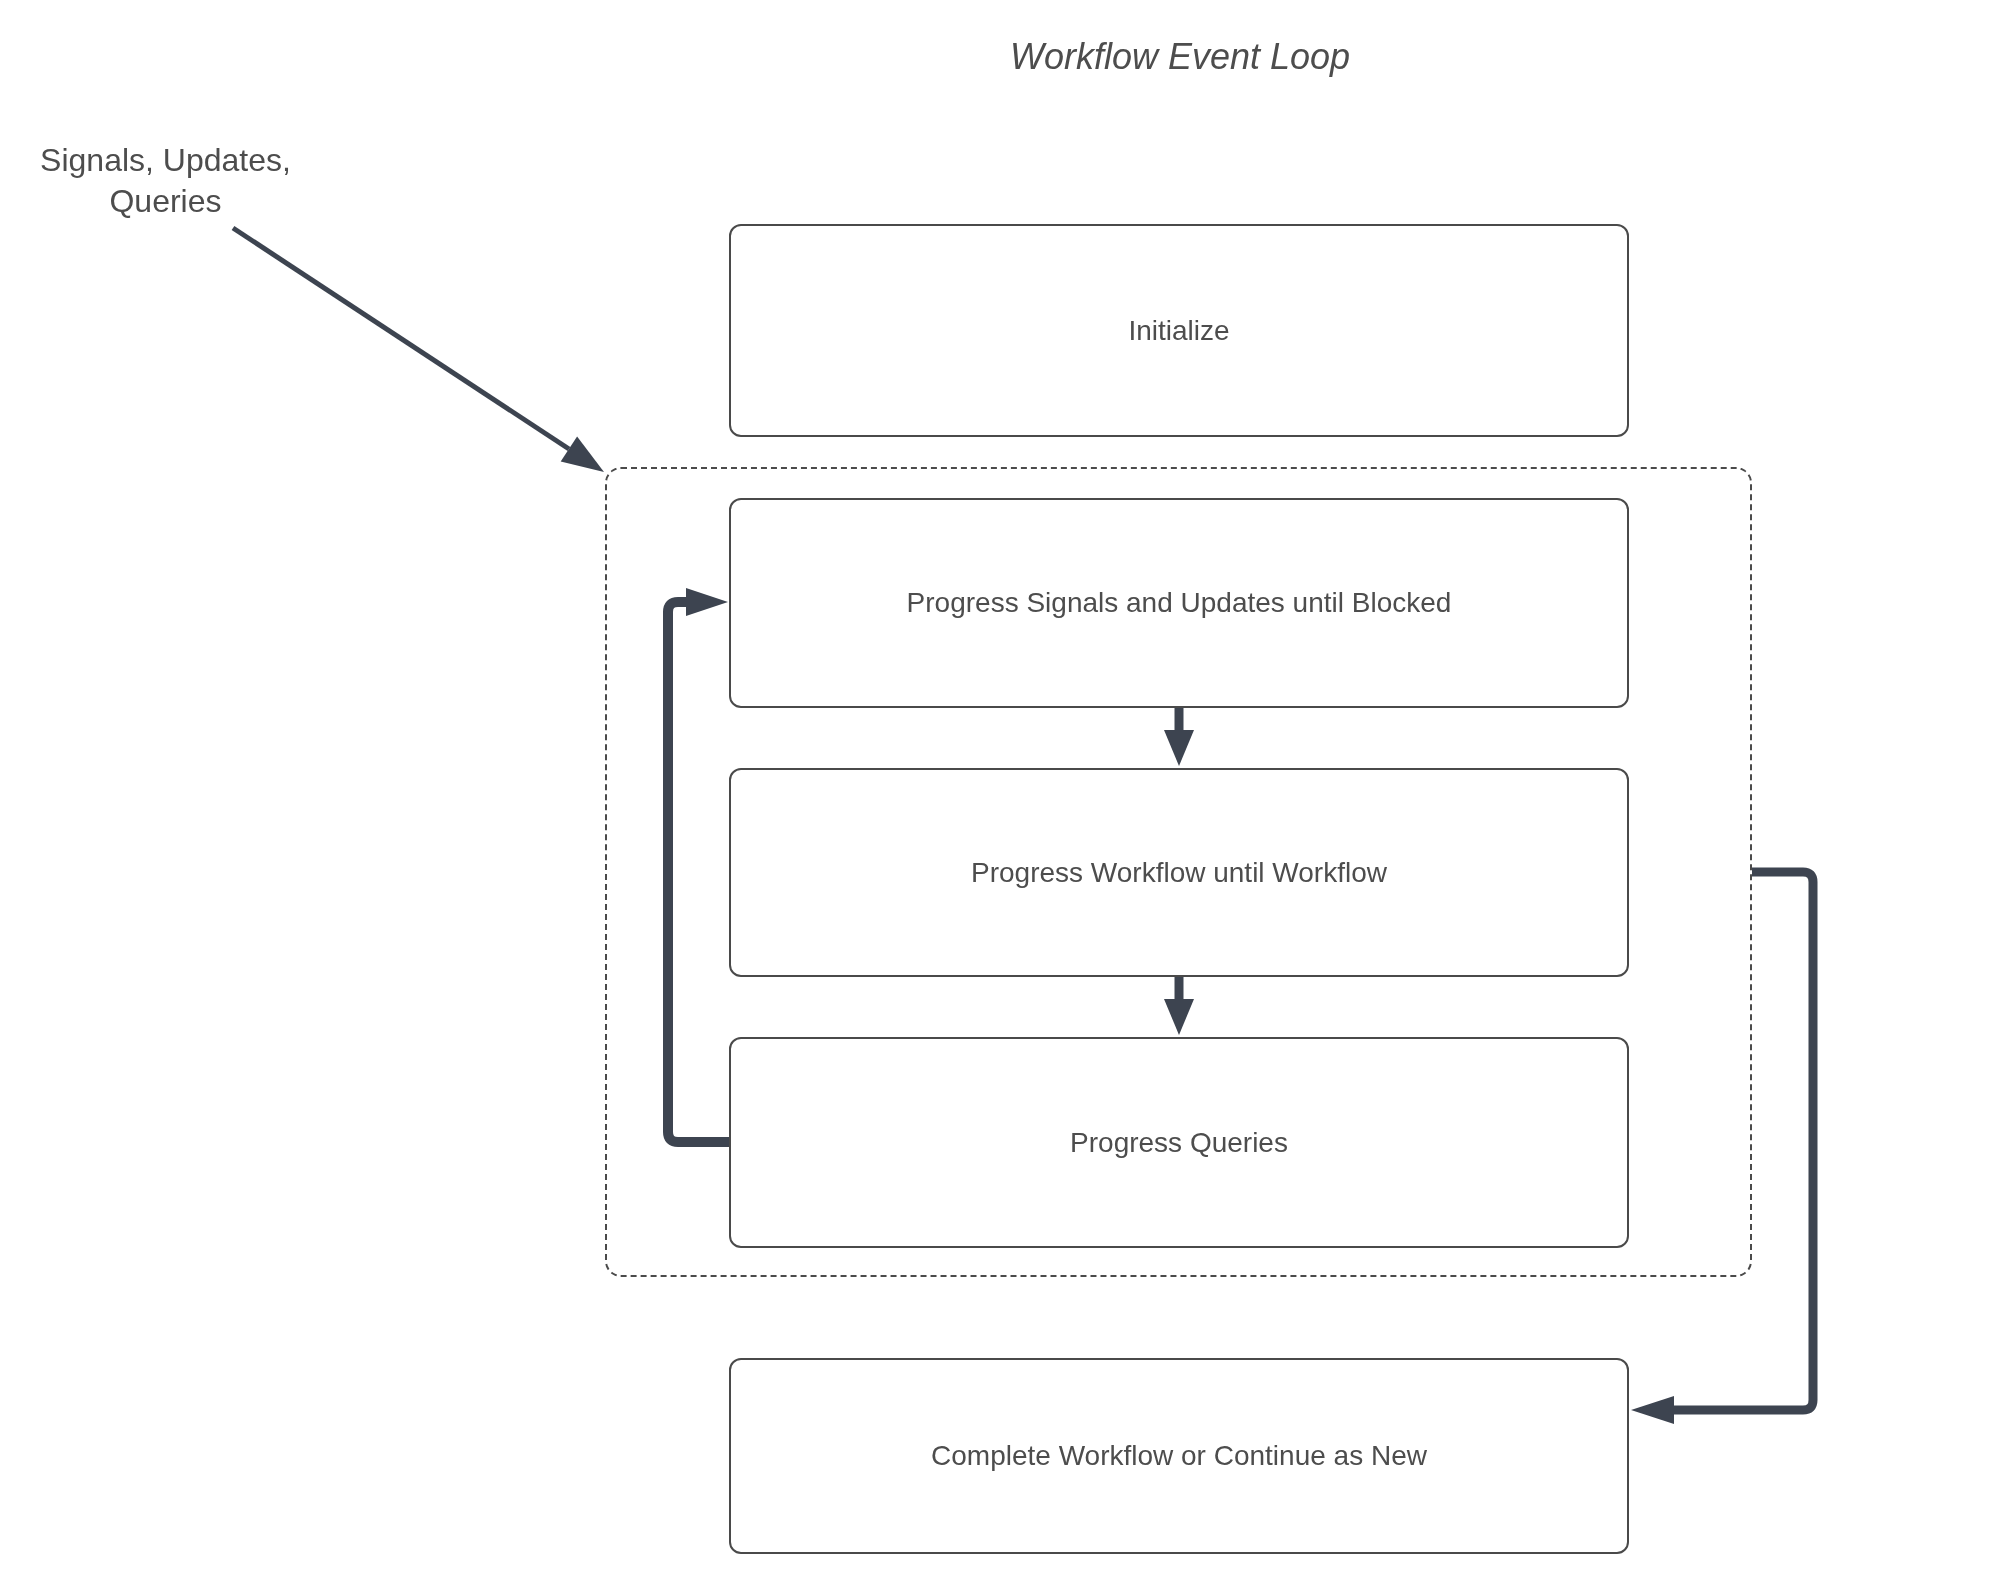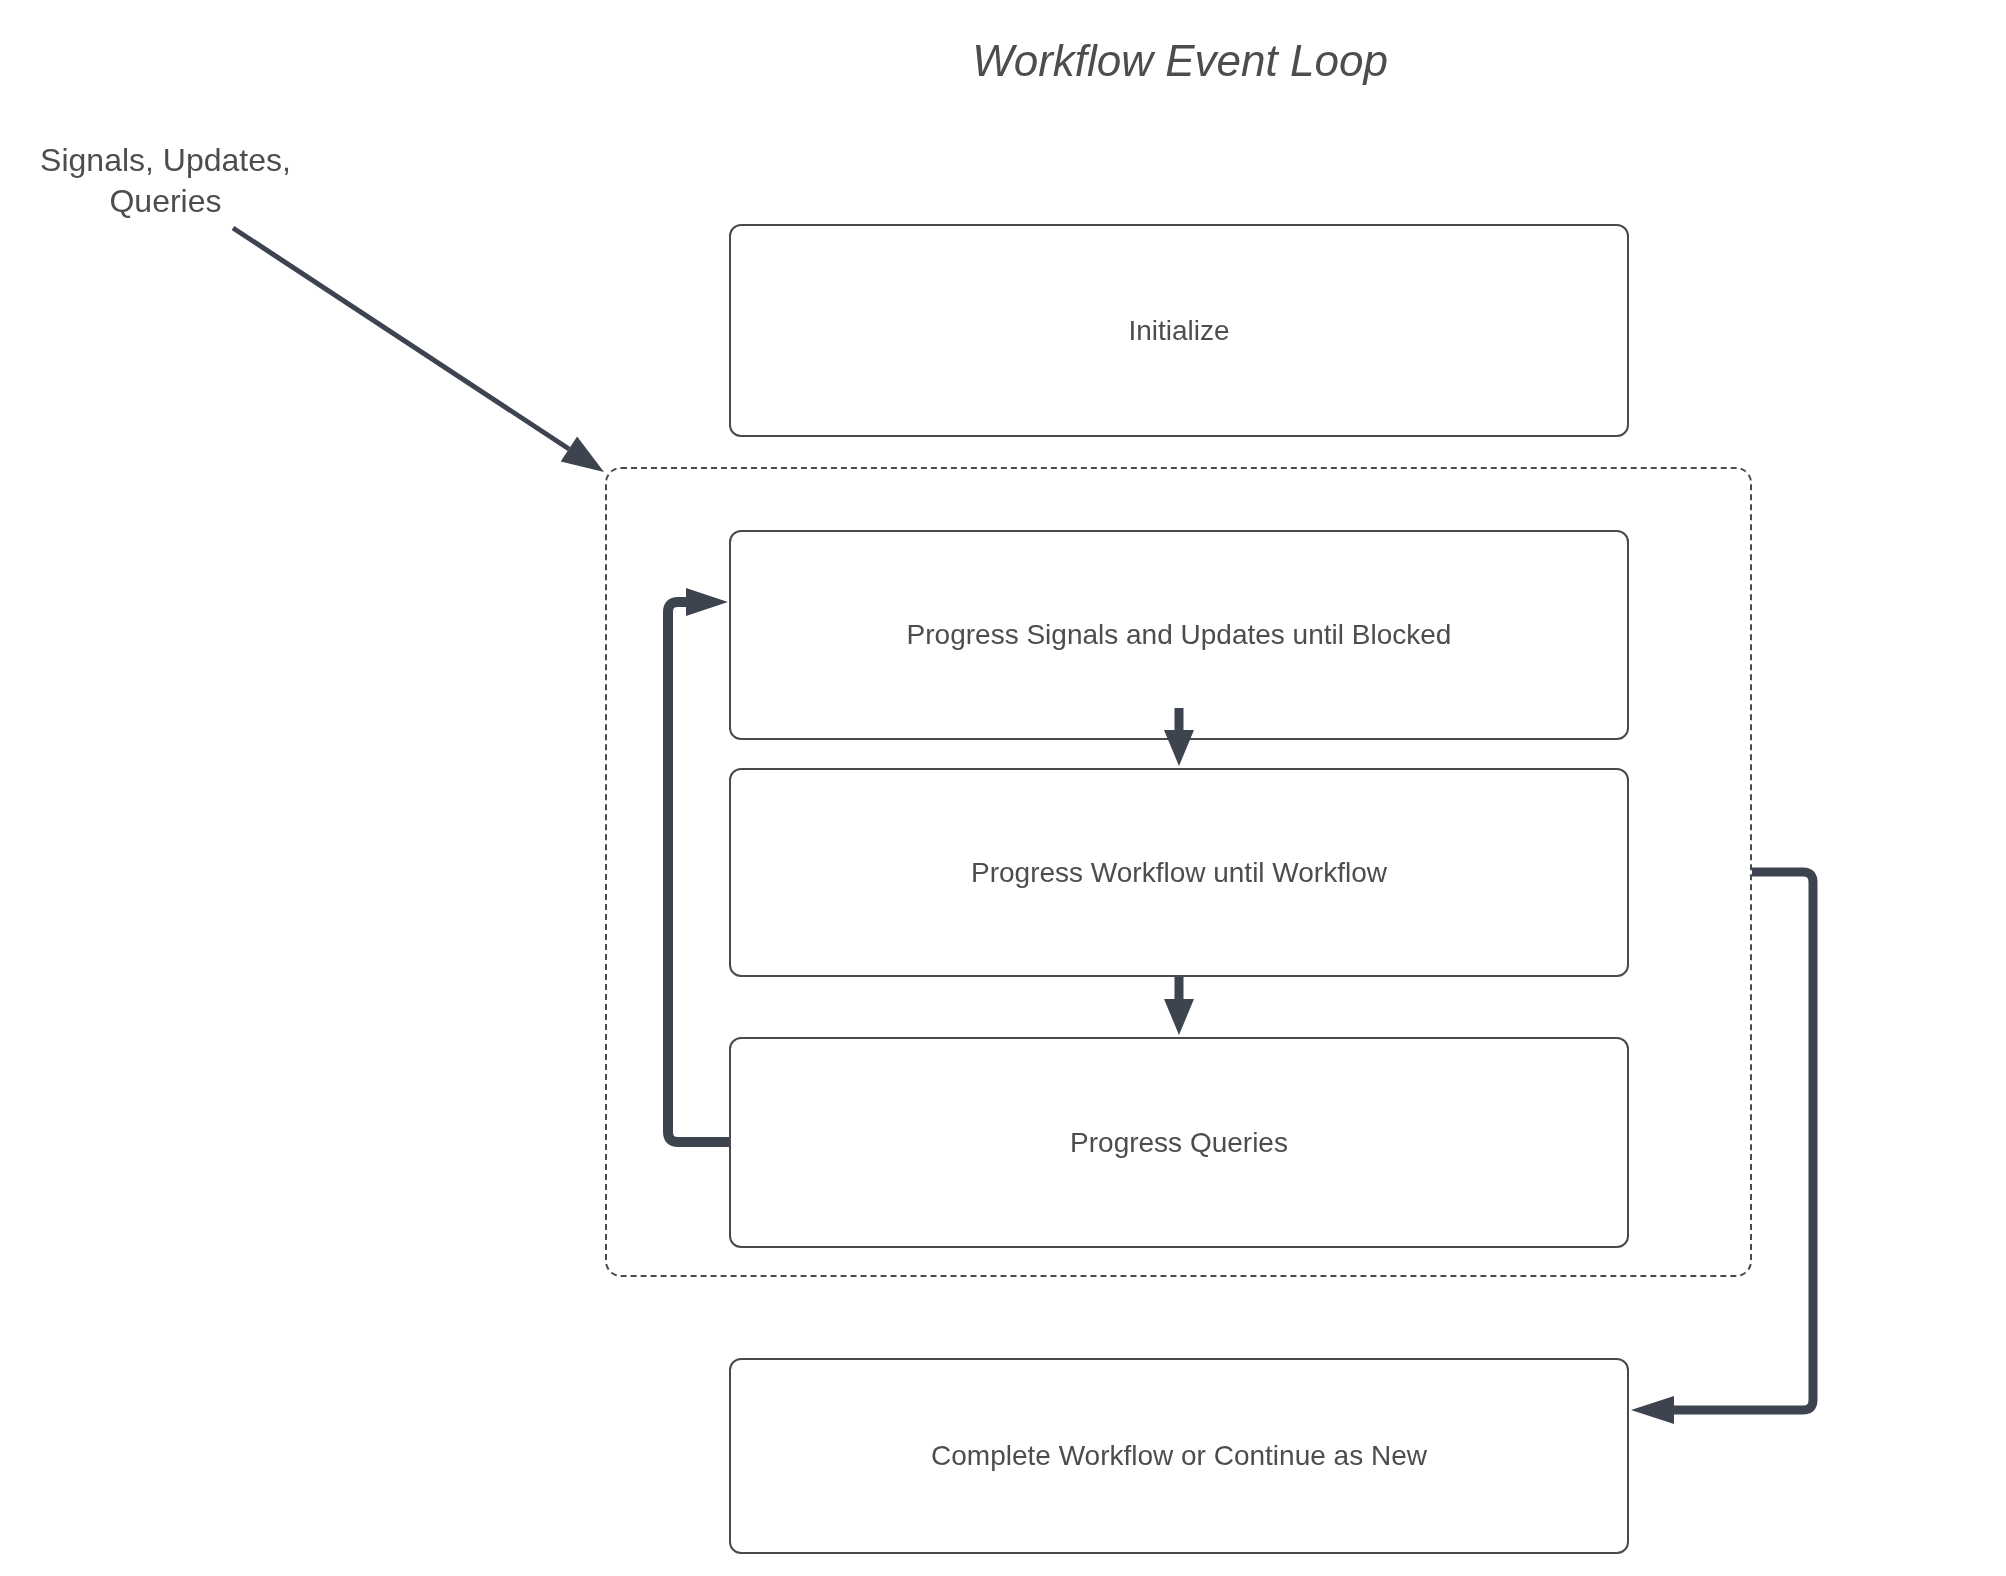--- a/index.html
+++ b/index.html
@@ -15,21 +15,21 @@
     font-family: "Liberation Sans", "DejaVu Sans", sans-serif;
     color: #4d4d4d;
     overflow: hidden;
   }
   .diagram-title {
     position: absolute;
     left: 730px;
     top: 36px;
     width: 900px;
     text-align: center;
-    font-size: 44px;
+    font-size: 36px;
     font-style: italic;
     color: #4d4d4d;
   }
   .annotation {
     position: absolute;
     left: 18px;
     top: 140px;
     width: 295px;
     text-align: center;
     font-size: 32px;
@@ -46,21 +46,21 @@
     border-radius: 12px;
     background: #ffffff;
     display: flex;
     align-items: center;
     justify-content: center;
     font-size: 28px;
     color: #4d4d4d;
     text-align: center;
   }
   #node-initialize        { top: 224px;  height: 213px; }
-  #node-progress-signals  { top: 498px;  height: 210px; margin-top: 32px; }
+  #node-progress-signals  { top: 498px;  height: 210px; }
   #node-progress-workflow { top: 768px;  height: 209px; }
   #node-execute-queries   { top: 1037px; height: 211px; }
   #node-complete-workflow { top: 1358px; height: 196px; }
   .loop-container {
     position: absolute;
     left: 605px;
     top: 467px;
     width: 1147px;
     height: 810px;
     box-sizing: border-box;

